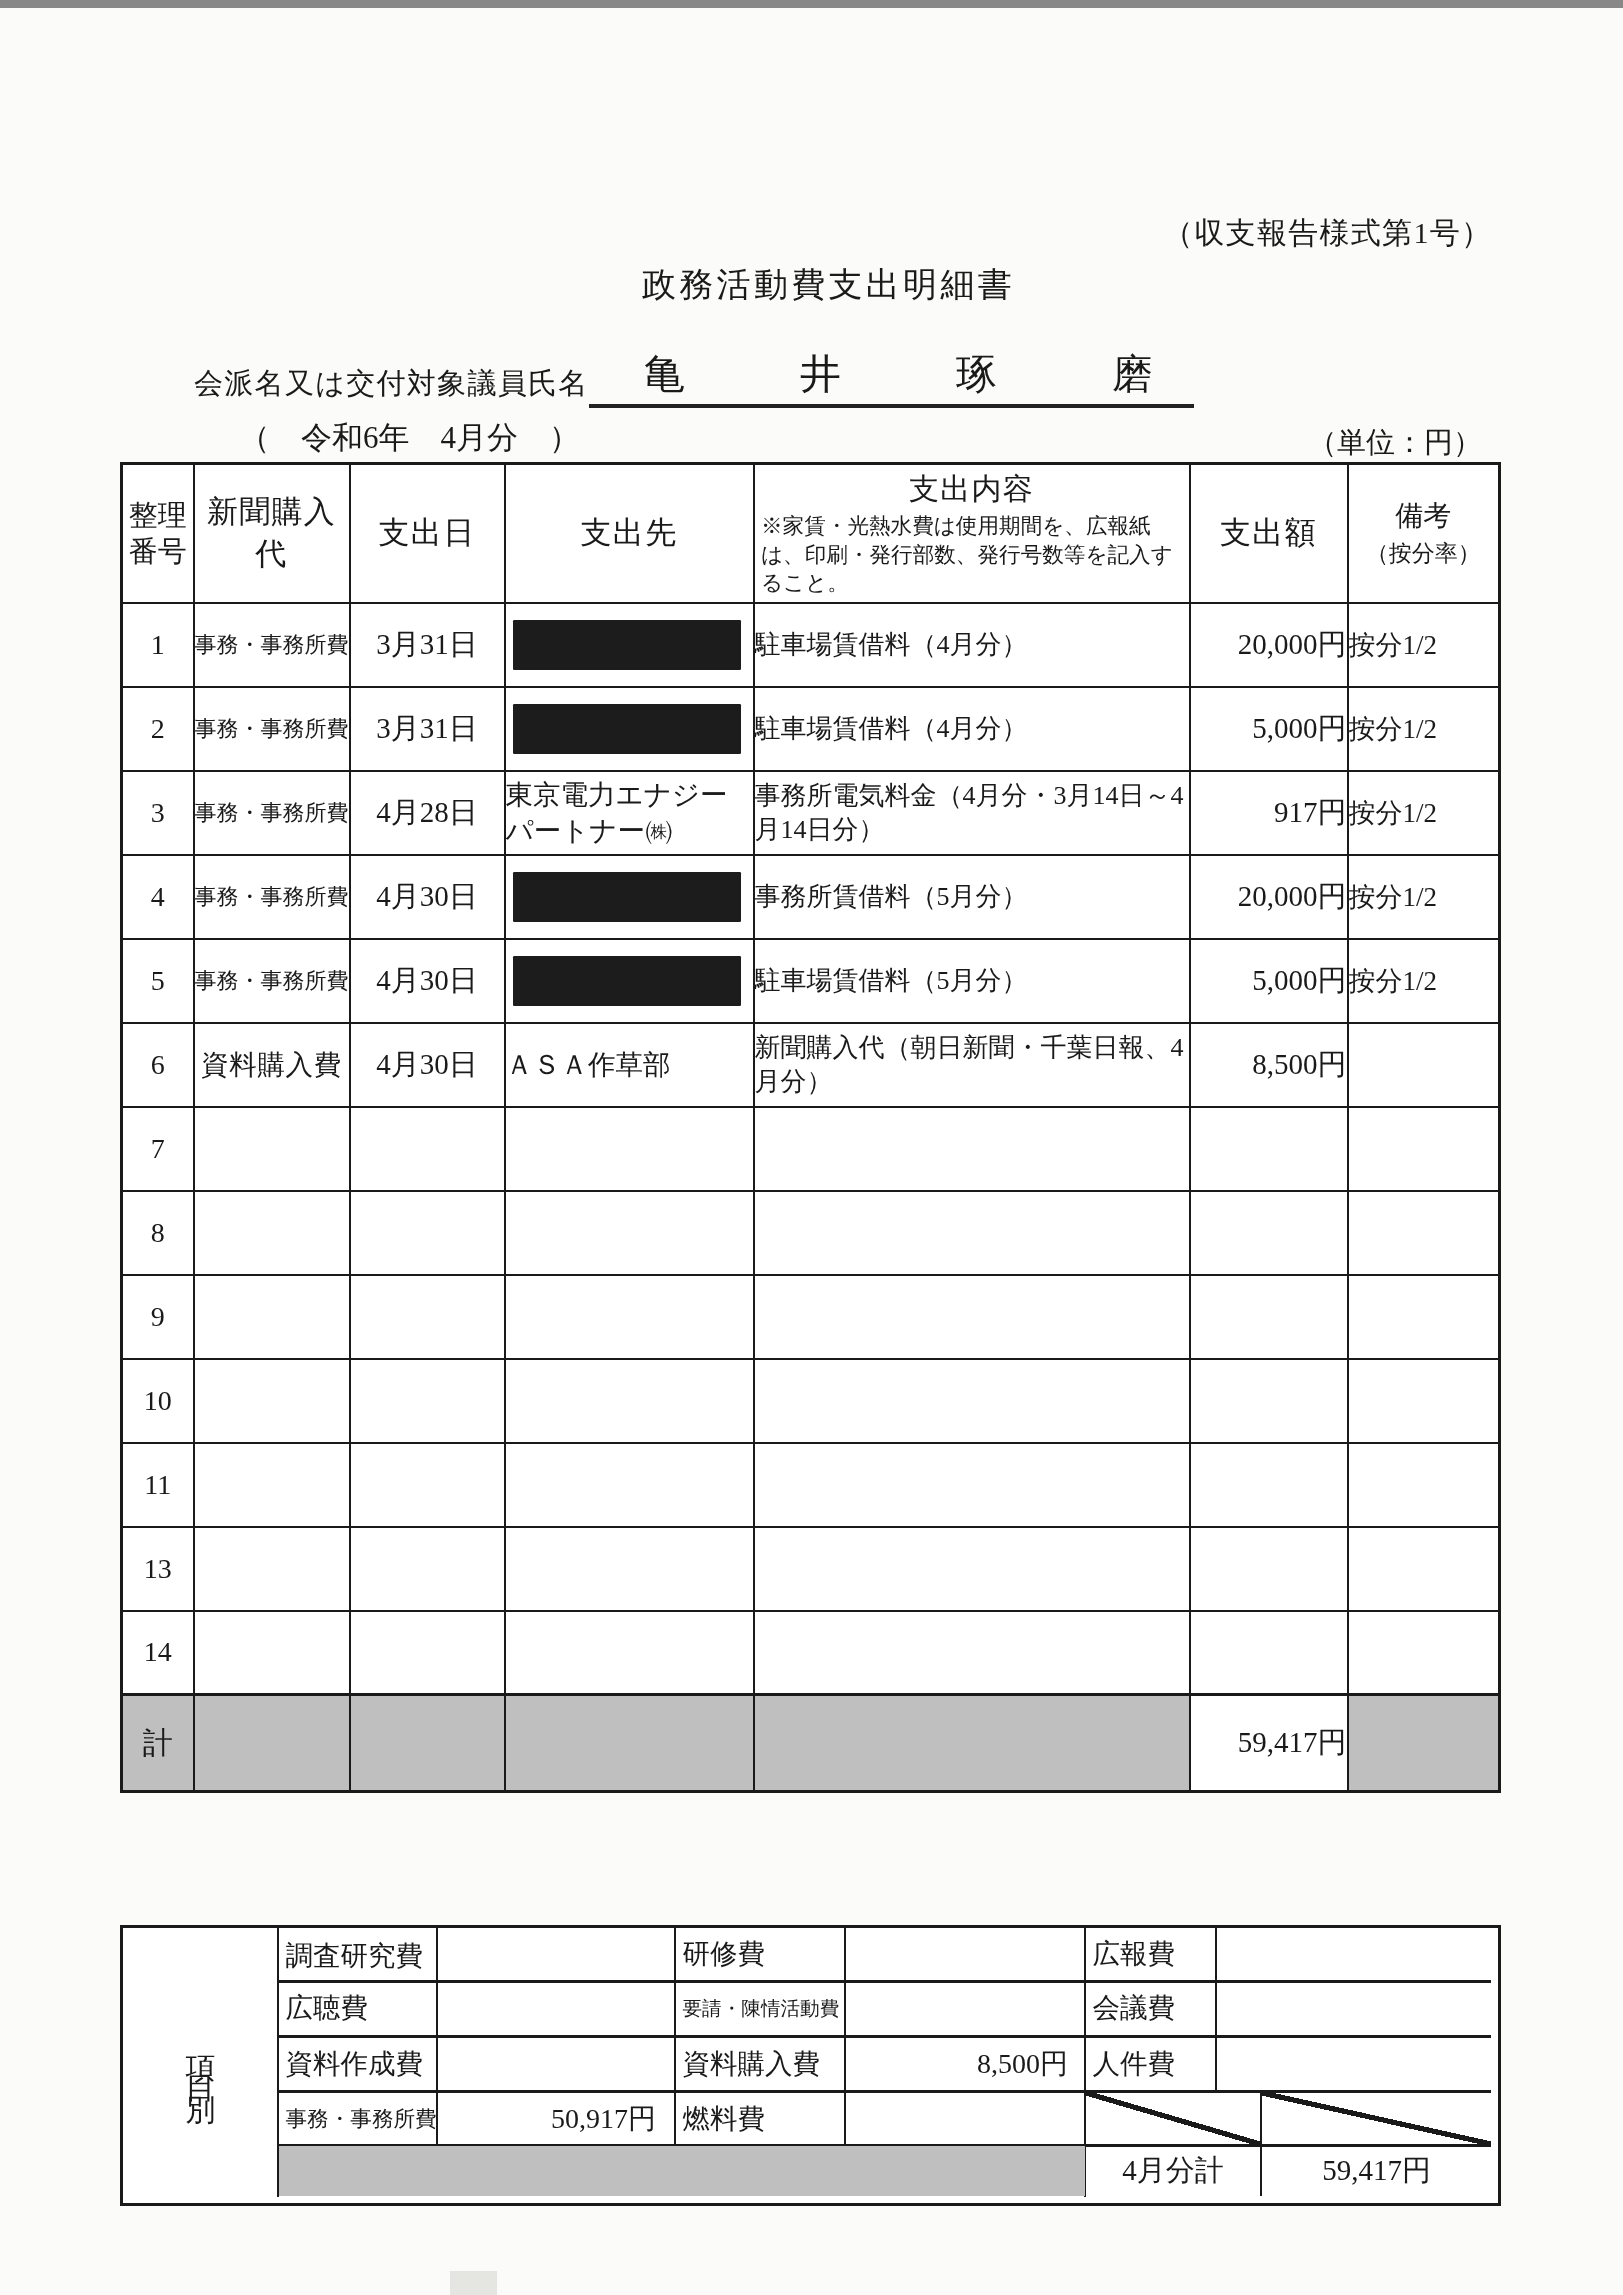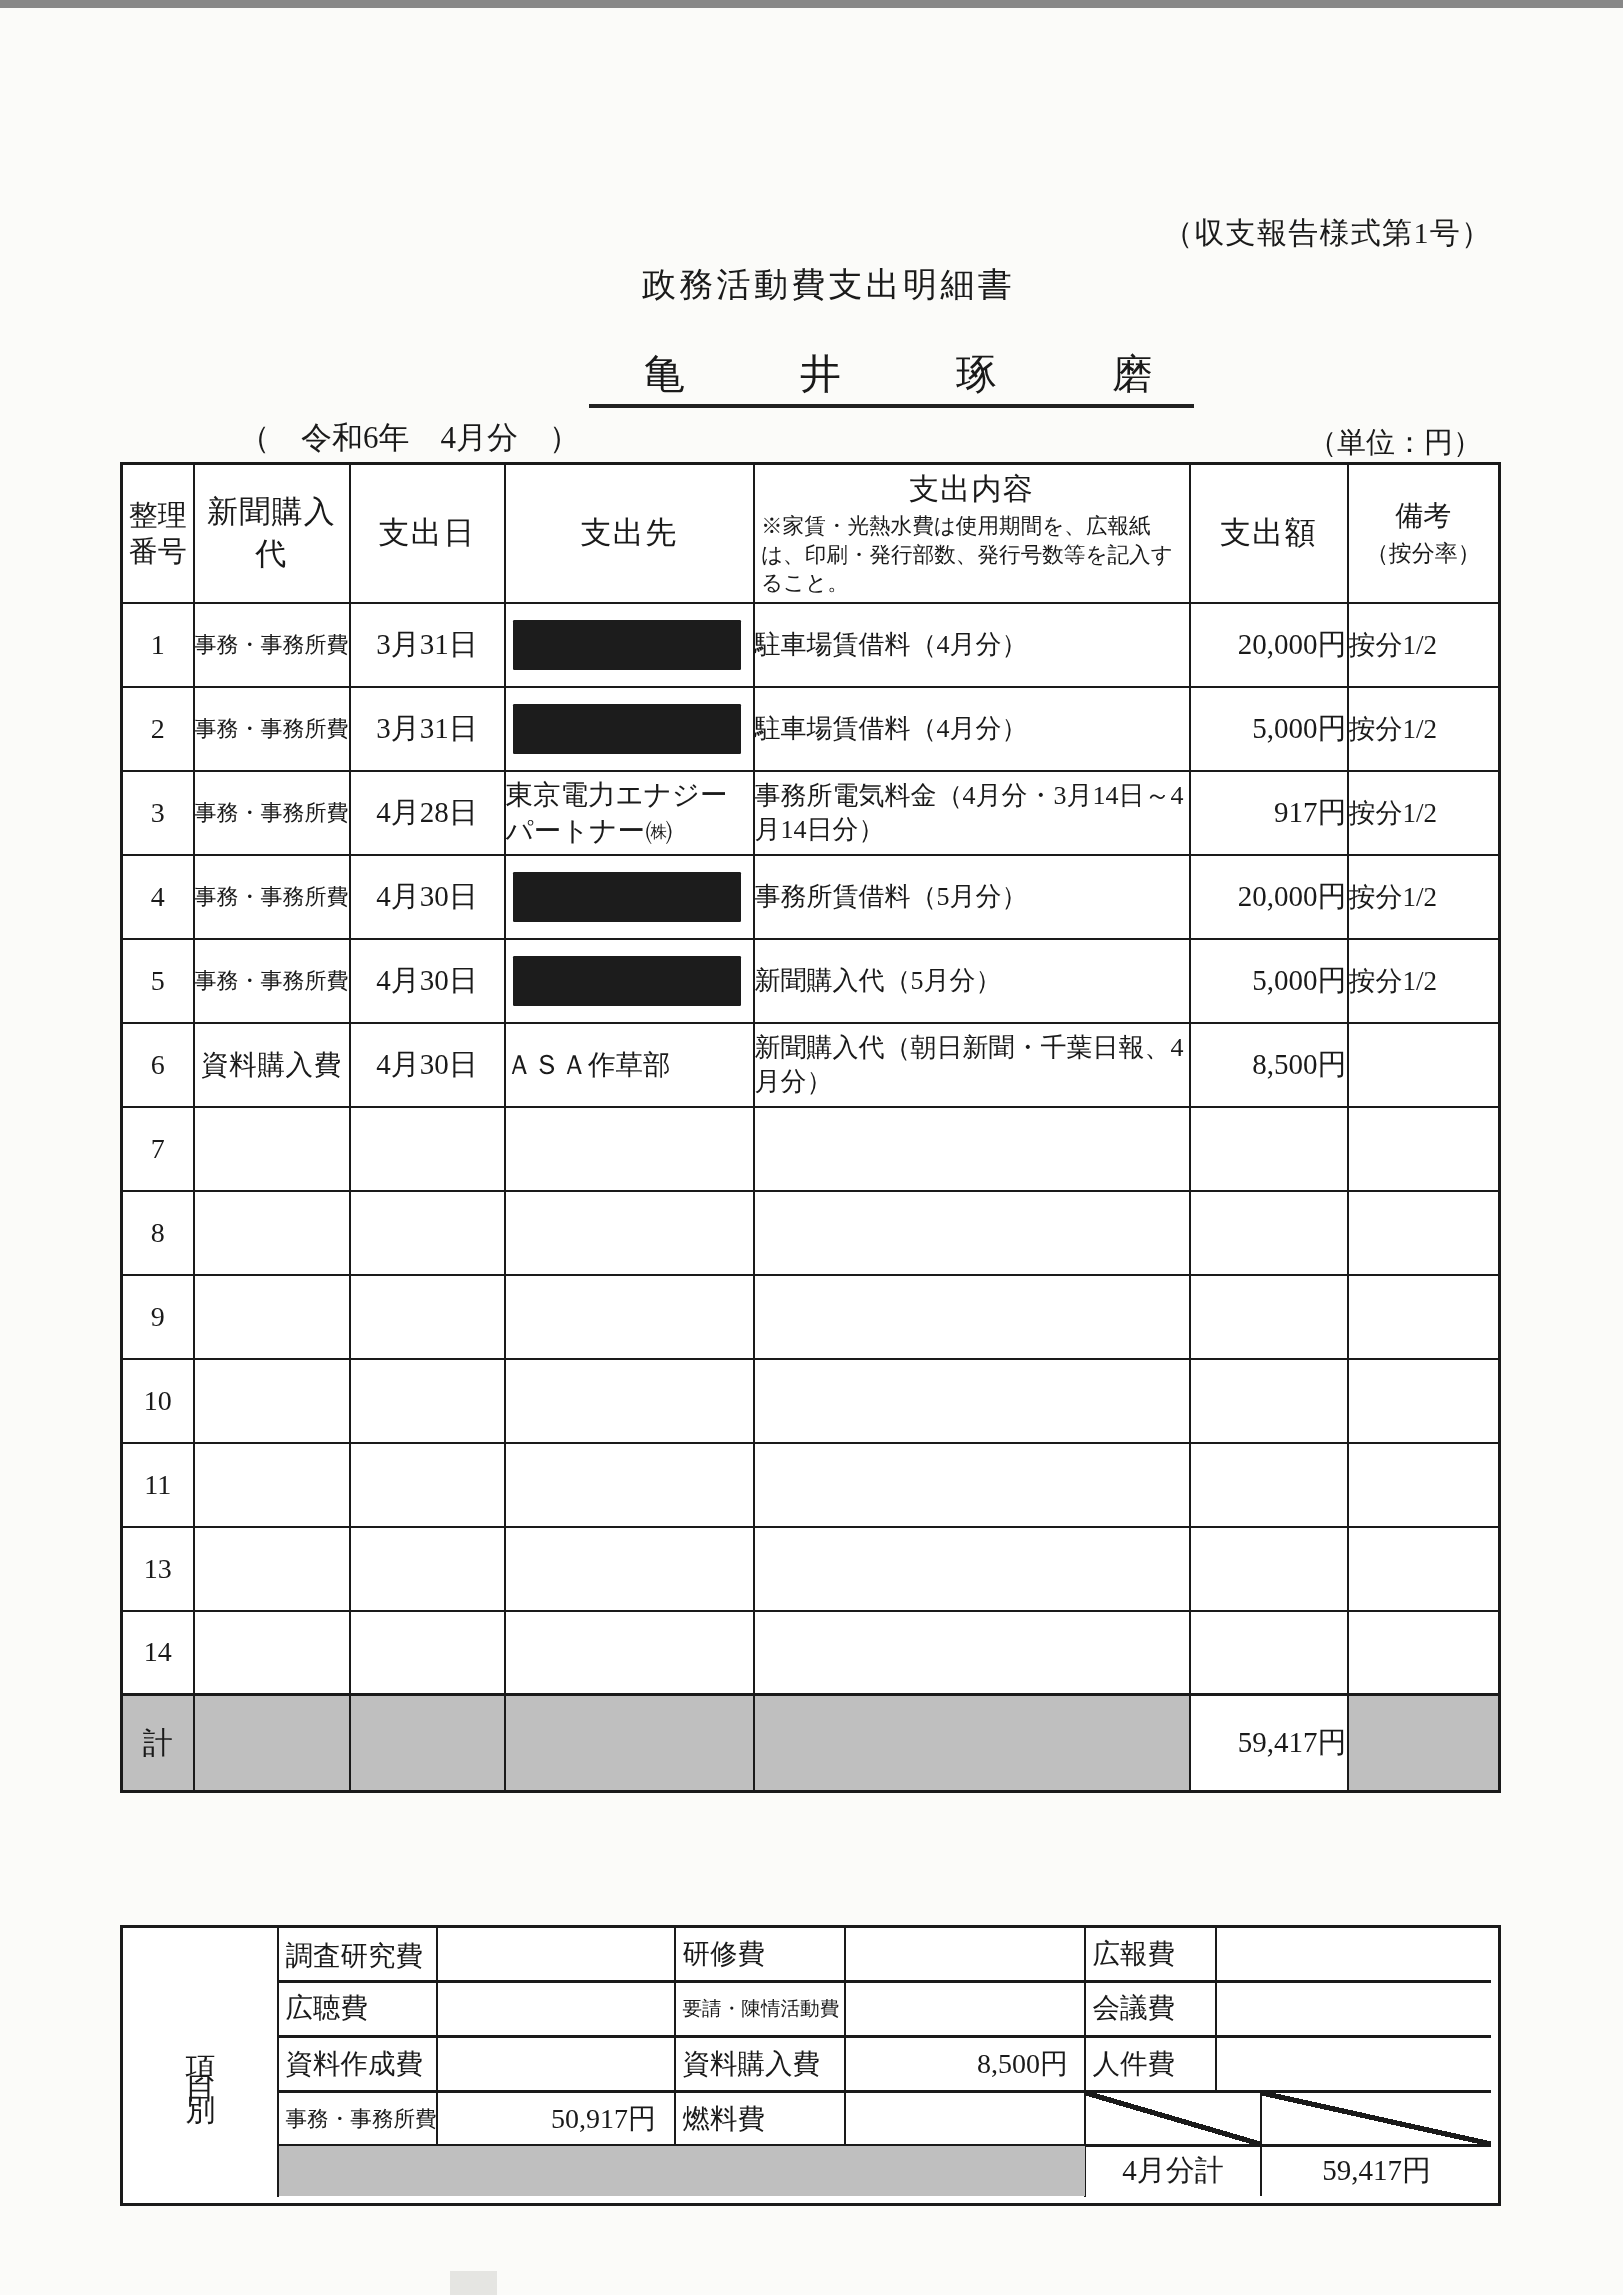--- a/index.html
+++ b/index.html
@@ -102,20 +102,21 @@
   }
   .smudge{left:450px;top:2263px;width:47px;height:33px;background:#e5e5e2;}
 </style>
 </head>
 <body>
 
 <div class="page">
 
   <div class="abs form-note">（収支報告様式第1号）</div>
   <div class="abs doc-title">政務活動費支出明細書</div>
+  <div class="abs name-label">会派名又は交付対象議員氏名</div>
   <div class="abs name-field">亀　井　琢　磨</div>
   <div class="abs period">（　令和6年　4月分　）</div>
   <div class="abs unit-note">（単位：円）</div>
 
   <table class="main">
     <colgroup>
       <col style="width:72px">
         <col style="width:156px">
         <col style="width:155px">
       <col style="width:249px">
@@ -180,21 +181,21 @@
           <td class="c-payee"><div class="redaction"></div></td>
           <td class="c-content">事務所賃借料（5月分）</td>
           <td class="c-amount">20,000円</td>
           <td class="c-note">按分1/2</td>
         </tr>
         <tr>
           <td class="c-no">5</td>
           <td class="c-item small">事務・事務所費</td>
           <td class="c-date">4月30日</td>
           <td class="c-payee"><div class="redaction"></div></td>
-          <td class="c-content">新聞購入代（5月分）</td>
+          <td class="c-content">駐車場賃借料（5月分）</td>
           <td class="c-amount">5,000円</td>
           <td class="c-note">按分1/2</td>
         </tr>
         <tr>
           <td class="c-no">6</td>
           <td class="c-item">資料購入費</td>
           <td class="c-date">4月30日</td>
           <td class="c-payee">ＡＳＡ作草部</td>
           <td class="c-content">新聞購入代（朝日新聞・千葉日報、4
 月分）</td>

